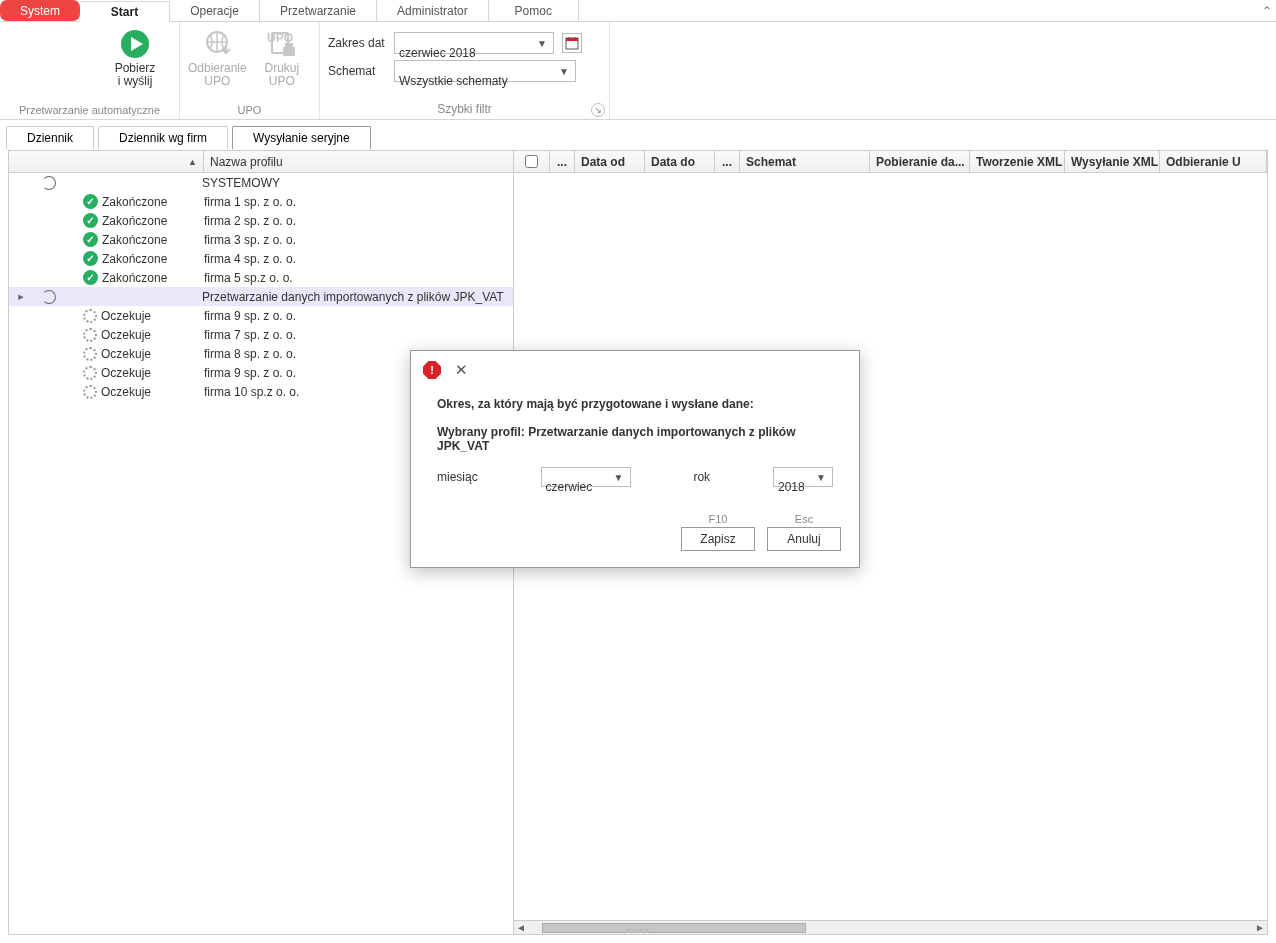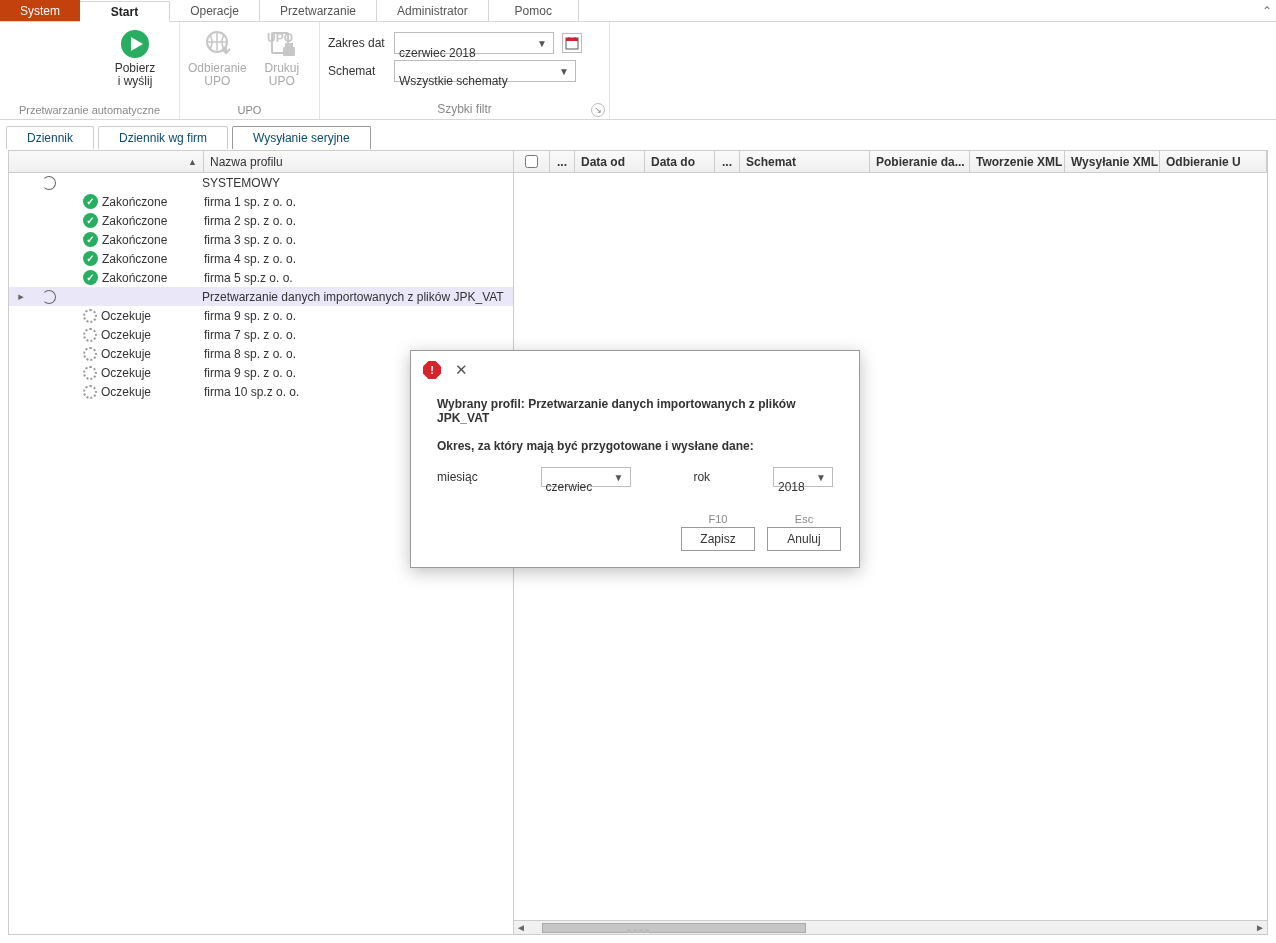--- a/index.html
+++ b/index.html
@@ -1,20 +1,20 @@
 <!DOCTYPE html>
 <html><head>
 <meta charset="utf-8">
 <style>
   * { box-sizing: border-box; margin: 0; padding: 0; font-family: "Segoe UI", Tahoma, sans-serif; font-size: 12px; }
   body { background: #fff; color: #333; width: 1276px; height: 943px; overflow: hidden; position: relative; }
   
   .main-tabs { display: flex; height: 22px; border-bottom: 1px solid #d6d6d6; align-items: stretch; }
   .main-tab { padding: 0 20px; border-right: 1px solid #d6d6d6; display: flex; align-items: center; justify-content: center; min-width: 90px; cursor: pointer; color: #555; }
-  .main-tab.system { background: #c2410c; color: #fff; min-width: 70px; border-right: none; }
+  .main-tab.system { background: #ef4444; color: #fff; min-width: 70px; border-right: none; border-radius: 7px; }
   .main-tab.active { background: #fff; font-weight: 600; color: #222; border-bottom: 1px solid #fff; position: relative; top: 1px; border-top:1px solid #d6d6d6; }
   .collapse-arrow { margin-left: auto; width: 18px; display:flex; align-items:center; justify-content:center; color:#777; cursor:pointer;}
   
   .ribbon { display: flex; height: 98px; border-bottom: 1px solid #d6d6d6; }
   .ribbon-group { border-right: 1px solid #e5e5e5; display: flex; flex-direction: column; }
   .ribbon-group-body { flex: 1; display: flex; align-items: flex-start; padding: 4px 8px; gap: 6px; }
   .ribbon-group-label { font-size: 11px; color: #888; text-align: center; padding: 2px 6px 3px; position:relative;}
   .big-btn { display: flex; flex-direction: column; align-items: center; justify-content: flex-start; width: 72px; cursor: pointer; padding-top: 2px;}
   .big-btn .icon { width: 32px; height: 32px; display: flex; align-items: center; justify-content: center; }
   .big-btn .lbl { text-align: center; font-size: 11.5px; line-height: 13px; margin-top: 2px; color: #333; }
@@ -24,21 +24,21 @@
   .form-row { display: flex; align-items: center; gap: 6px; }
   .form-label { width: 60px; color: #333; }
   .combo { height: 22px; border: 1px solid #bcbcbc; background: #fff; display: flex; align-items: center; padding: 0 4px; cursor: pointer; }
   .combo .val { flex: 1; color: #333; margin-top: 20px; }
   .combo .arr { width: 14px; text-align: center; color: #555; font-size: 10px;}
   .cal-icon { width: 20px; height: 20px; border:1px solid #bcbcbc; display:flex; align-items:center; justify-content:center; margin-left:2px; cursor:pointer; font-size:12px;}
   .launcher { position:absolute; right:4px; bottom:2px; width:14px; height:14px; border:1px solid #bbb; border-radius:50%; font-size:9px; display:flex; align-items:center; justify-content:center; color:#888; cursor:pointer;}
   
   .sub-tabs-wrap { padding: 6px 6px 0; }
   .sub-tabs { display: flex; gap: 4px; }
-  .sub-tab { border: 1px solid #ccc; border-bottom: none; padding: 4px 20px; background: #fff; color: #0c4a6e; cursor: pointer; border-radius: 2px 2px 0 0;}
+  .sub-tab { border: 1px solid #ccc; border-bottom: none; padding: 4px 20px; background: #fff; color: #000000; cursor: pointer; border-radius: 2px 2px 0 0;}
   .sub-tab.active { background: #fff; border-color: #999; font-weight:500;}
   
   .content { position: absolute; top: 150px; left: 8px; right: 8px; bottom: 8px; border: 1px solid #ccc; display: flex; }
   .left-pane { width: 505px; border-right: 1px solid #ccc; display: flex; flex-direction: column; }
   .right-pane { flex: 1; display: flex; flex-direction: column; overflow:hidden;}
   
   .left-header { display:flex; background: linear-gradient(#fafafa,#efefef); border-bottom:1px solid #ccc; height:22px; align-items:stretch;}
   .lh-col1 { width: 195px; border-right:1px solid #ccc; display:flex; align-items:center; justify-content:flex-end; padding-right:6px; gap:4px;}
   .lh-col2 { flex:1; display:flex; align-items:center; padding-left:6px; font-weight:400;}
   .sort-arrow { font-size:9px; color:#555;}
@@ -346,25 +346,25 @@
       </div>
   </div>
 </div>
 
 <div class="dialog">
   <div class="dialog-title">
     <div class="octagon">!</div>
     <div class="dialog-close">✕</div>
   </div>
   <div class="dialog-body">
+    <div class="dlg-line" style="font-weight:600">Okres, za który mają być przygotowane i wysłane dane:</div>
     <div class="dlg-line">
       <b>Wybrany profil:</b>
       <span> </span><b>Przetwarzanie danych importowanych z plików JPK_VAT</b>
     </div>
-    <div class="dlg-line" style="font-weight:600">Okres, za który mają być przygotowane i wysłane dane:</div>
     <div class="dlg-form-row">
       <span>miesiąc</span>
       <div class="combo" style="width:90px">
         <span class="val">czerwiec</span>
         <span class="arr">▼</span>
       </div>
       <span>rok</span>
       <div class="combo" style="width:60px">
         <span class="val">2018</span>
         <span class="arr">▼</span>

